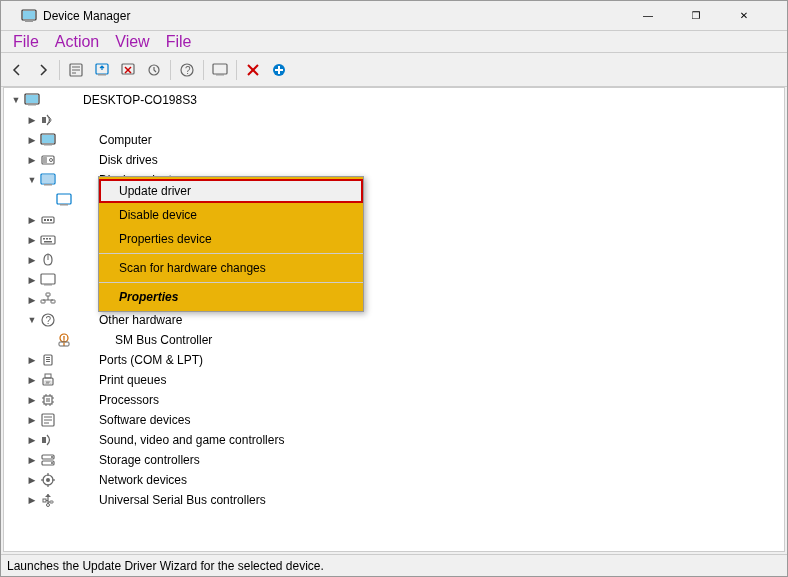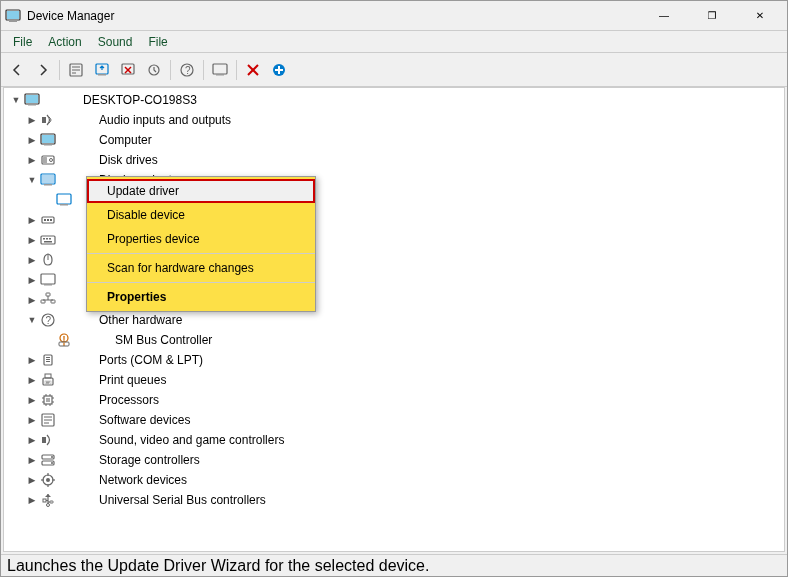--- a/index.html
+++ b/index.html
@@ -20,21 +20,21 @@
       display: flex;
       flex-direction: column;
     }
 
     
     .title-bar {
       height: 30px;
       background: #f0f0f0;
       display: flex;
       align-items: center;
-      padding: 0 4px;
+      padding: 0 20px;
       border-bottom: 1px solid #ccc;
       user-select: none;
     }
     .title-bar-icon {
       width: 16px;
       height: 16px;
       margin-right: 6px;
       display: flex; align-items: center; justify-content: center;
     }
     .title-bar-title {
@@ -62,22 +62,22 @@
       height: 22px;
       background: #f0f0f0;
       display: flex;
       align-items: center;
       border-bottom: 1px solid #ccc;
       padding: 0 4px;
     }
     .menu-item {
       padding: 2px 8px;
       cursor: pointer;
-      font-size: 12px;
-      color: #14532d;
+      font-size: 16px;
+      color: #a21caf;
     }
 
     
     .toolbar {
       height: 34px;
       background: #f0f0f0;
       display: flex;
       align-items: center;
       padding: 2px 4px;
       border-bottom: 1px solid #ccc;
@@ -145,56 +145,56 @@
 
     
     .indent-0 { padding-left: 4px; }
     .indent-1 { padding-left: 20px; }
     .indent-2 { padding-left: 36px; }
 
     
     .context-menu {
       position: absolute;
       top: 88px;
-      left: 82px;
-      width: 230px;
-      background: #fde047;
+      left: 94px;
+      width: 266px;
+      background: #eab308;
       border: 1px solid #999;
       box-shadow: 2px 2px 6px rgba(0,0,0,0.3);
       z-index: 100;
       padding: 2px 0;
     }
     .ctx-item {
       padding: 5px 20px;
       cursor: pointer;
       font-size: 12px;
       color: #000;
     }
     .ctx-item.highlighted {
       border: 2px solid #cc0000;
       font-weight: normal;
       background: #f0f0f0;
       padding: 3px 18px;
     }
-    .ctx-item.bold { font-weight: bold; }
+    .ctx-item.bold { font-weight: bold; font-style: italic; }
     .ctx-separator {
       height: 1px;
       background: #ccc;
       margin: 2px 0;
     }
 
     
     .status-bar {
       height: 22px;
       background: #f0f0f0;
       border-top: 1px solid #ccc;
       display: flex;
       align-items: center;
       padding: 0 6px;
-      font-size: 16px;
+      font-size: 12px;
     }
 
     
     .tree-panel::-webkit-scrollbar { width: 14px; }
     .tree-panel::-webkit-scrollbar-track { background: #f0f0f0; }
     .tree-panel::-webkit-scrollbar-thumb { background: #c0c0c0; border: 3px solid #f0f0f0; }
   </style>
 </head>
 <body>
 
@@ -212,21 +212,21 @@
     <div class="title-bar-controls">
       <button class="title-btn">—</button>
       <button class="title-btn">❐</button>
       <button class="title-btn close">✕</button>
     </div>
   </div>
 
   <div class="menu-bar">
     <div class="menu-item">File</div>
     <div class="menu-item">Action</div>
-    <div class="menu-item">Sound</div>
+    <div class="menu-item">View</div>
     <div class="menu-item">File</div>
   </div>
 
   <div class="toolbar">
     <button class="tb-btn" title="Back">
       <svg width="16" height="16" viewBox="0 0 16 16">
           <path d="M10 3L5 8l5 5" stroke="#333" stroke-width="1.5" fill="none"></path>
         </svg>
     </button>
     <button class="tb-btn" title="Forward">
@@ -310,21 +310,20 @@
 
       <div class="tree-item indent-1">
         <div class="tree-expand">▶</div>
         <div class="tree-icon">
           <svg width="16" height="16" viewBox="0 0 16 16">
             <rect x="2" y="5" width="4" height="6" fill="#666"></rect>
             <path d="M7 3 Q12 8 7 13" fill="none" stroke="#666" stroke-width="1.2"></path>
             <path d="M9 5 Q13 8 9 11" fill="none" stroke="#666" stroke-width="1"></path>
           </svg>
         </div>
-        <span class="tree-label">Audio inputs and outputs</span>
       </div>
 
       <div class="tree-item indent-1">
         <div class="tree-expand">▶</div>
         <div class="tree-icon">
           <svg width="16" height="16" viewBox="0 0 16 16">
             <rect x="1" y="2" width="14" height="10" rx="1" fill="none" stroke="#333" stroke-width="1.2"></rect>
             <rect x="4" y="12" width="8" height="1.5" fill="#999"></rect>
             <rect x="2" y="3" width="12" height="8" fill="#87ceeb"></rect>
           </svg>

